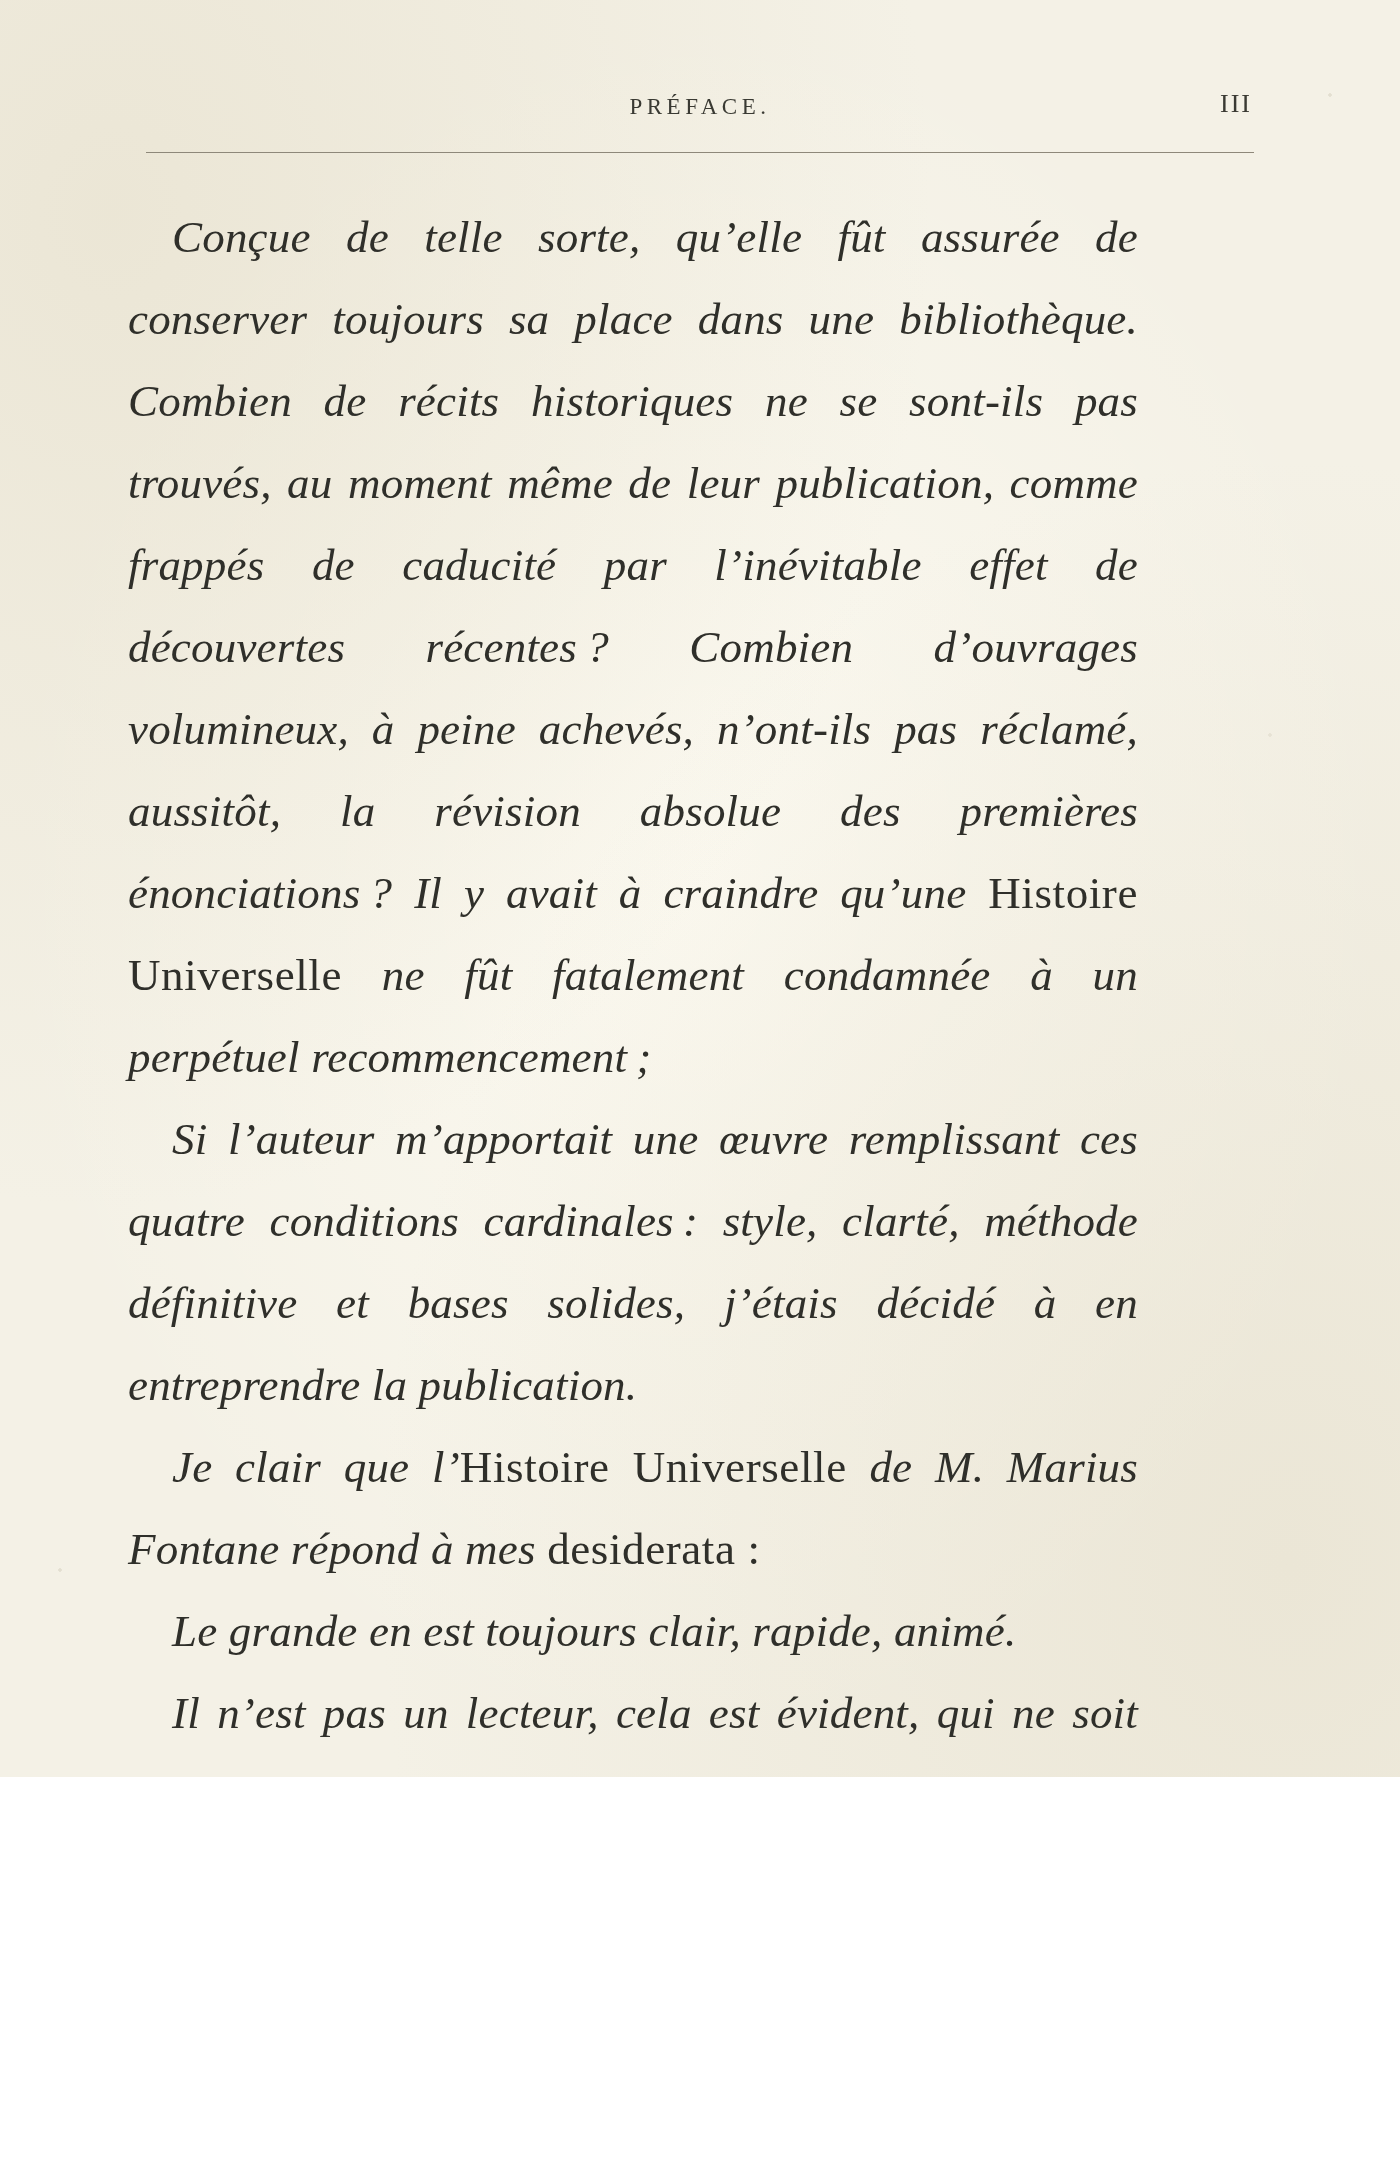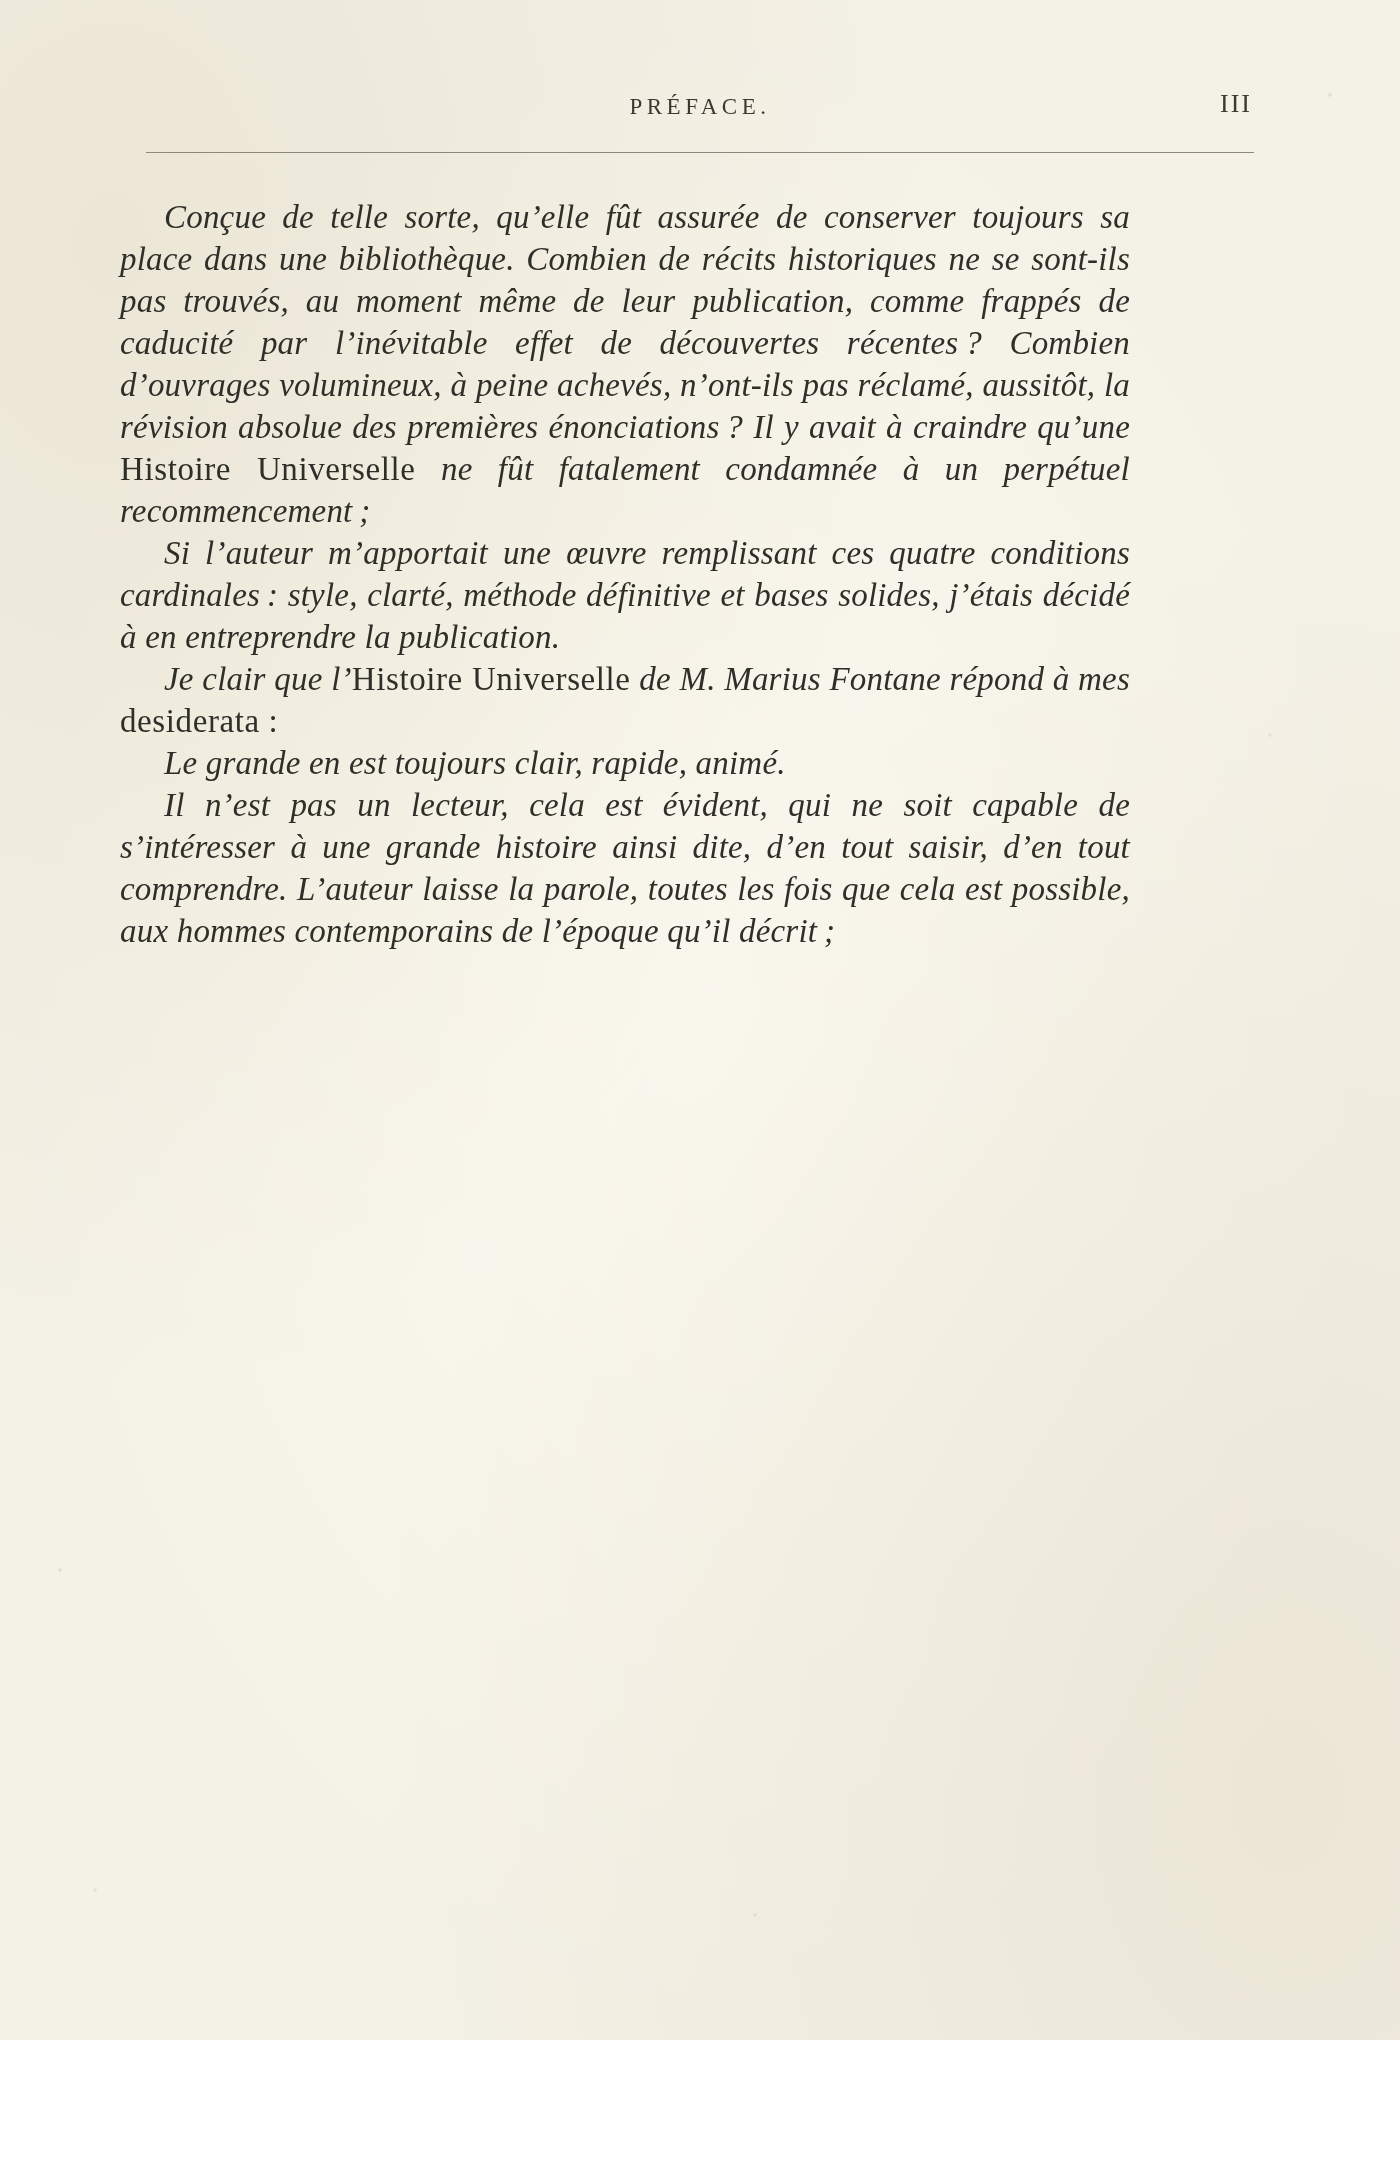--- a/index.html
+++ b/index.html
@@ -8,21 +8,21 @@
     background: #ffffff;
   }
   body {
     width: 1400px;
     height: 2176px;
     font-family: "Liberation Serif", serif;
   }
   .page {
     position: relative;
     width: 1400px;
-    height: 2040px;
+    height: 1777px;
     background: #f4f1e6;
     background-image:
       radial-gradient(ellipse at 8% 12%, rgba(228,221,200,0.55) 0%, rgba(228,221,200,0) 45%),
       radial-gradient(ellipse at 92% 88%, rgba(226,219,198,0.5) 0%, rgba(226,219,198,0) 50%),
       radial-gradient(ellipse at 50% 50%, rgba(255,253,245,0.65) 0%, rgba(244,241,230,0) 70%);
     overflow: hidden;
   }
   
   .speckles {
     position: absolute;
@@ -66,26 +66,26 @@
     position: absolute;
     left: 146px;
     right: 146px;
     top: 152px;
     height: 1px;
     background: #8e887a;
   }
 
   .body-text {
     position: absolute;
-    left: 120px;
+    left: 128px;
     top: 196px;
     width: 1010px;
     color: #2f2f2a;
-    font-size: 33px;
-    line-height: 42px;
+    font-size: 45px;
+    line-height: 82px;
   }
   .para {
     margin: 0;
     text-align: justify;
     text-align-last: left;
     font-style: italic;
     letter-spacing: 0.2px;
   }
   .para.indent {
     text-indent: 44px;

